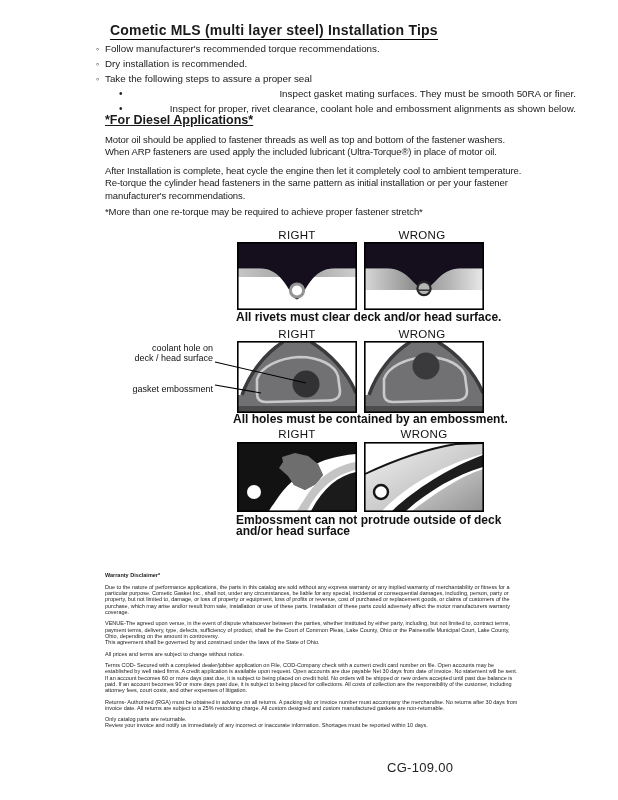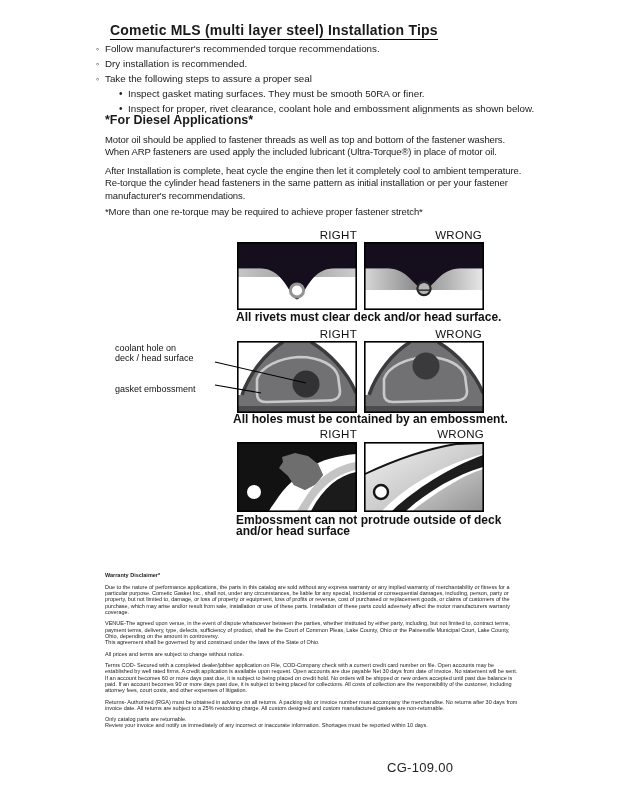--- a/index.html
+++ b/index.html
@@ -8,35 +8,35 @@
     font-family:"Liberation Sans", sans-serif; color:#1a1a1a; overflow:hidden;
   }
   .title {
     position:absolute; left:110px; top:22px; font-size:14px; font-weight:bold;
     letter-spacing:0.2px; border-bottom:1.6px solid #000; padding-bottom:1px;
   }
   .bullets { position:absolute; left:96px; top:42px; width:480px; font-size:9.8px; line-height:14.9px; }
   .b-row { display:flex; white-space:nowrap; }
   .b-row .mk { width:9px; flex:0 0 9px; }
   .b-row.main .mk::before { content:"\25E6"; font-size:9px; }
-  .b-row.sub { margin-left:23px; }
+  .b-row.sub { margin-left:23px;justify-content:space-between; }
   .b-row.sub .mk::before { content:"\2022"; font-size:10px; }
 
-  .diesel-heading { position:absolute; left:105px; top:113px; font-size:12.5px; font-weight:bold; }
+  .diesel-heading { position:absolute; left:105px; top:113px; font-size:12.5px; font-weight:bold;text-decoration:underline; }
   .para { position:absolute; left:105px; width:420px; font-size:9.5px; line-height:12.3px; letter-spacing:-0.1px; }
   .p1 { top:134px; }
   .p2 { top:165px; }
   .note { top:206px; }
 
-  .hdr { position:absolute; width:120px; text-align:right; font-size:11.5px; letter-spacing:0.3px; color:#111; }
+  .hdr { position:absolute; width:120px; text-align:center; font-size:11.5px; letter-spacing:0.3px; color:#111; }
   .dg { position:absolute; width:120px; z-index:1; }
   .dg svg { display:block; }
   .caption { position:absolute; font-size:12px; font-weight:bold; line-height:10.5px; color:#111; white-space:nowrap; }
 
-  .dg-label { position:absolute; left:115px; width:98px; font-size:9px; line-height:9.6px; color:#111; }
+  .dg-label { position:absolute; left:115px; width:98px; text-align:right; font-size:9px; line-height:9.6px; color:#111; }
   .lbl1 { top:344px; }
   .lbl2 { top:379px;margin-top:6px; }
   .leader-overlay { position:absolute; left:120px; top:340px; z-index:5; pointer-events:none; }
 
   .disclaimer { position:absolute; left:105px; top:572px; width:414px; font-size:5.5px; line-height:6.15px; color:#222; }
   .disclaimer .blk { margin:0 0 5.5px 0; }
   .disclaimer .head { font-weight:bold; margin-bottom:6px; }
   .pagenum { position:absolute; left:387px; top:760px; font-size:13px; color:#222; letter-spacing:0.3px; }
 </style>
 </head>

